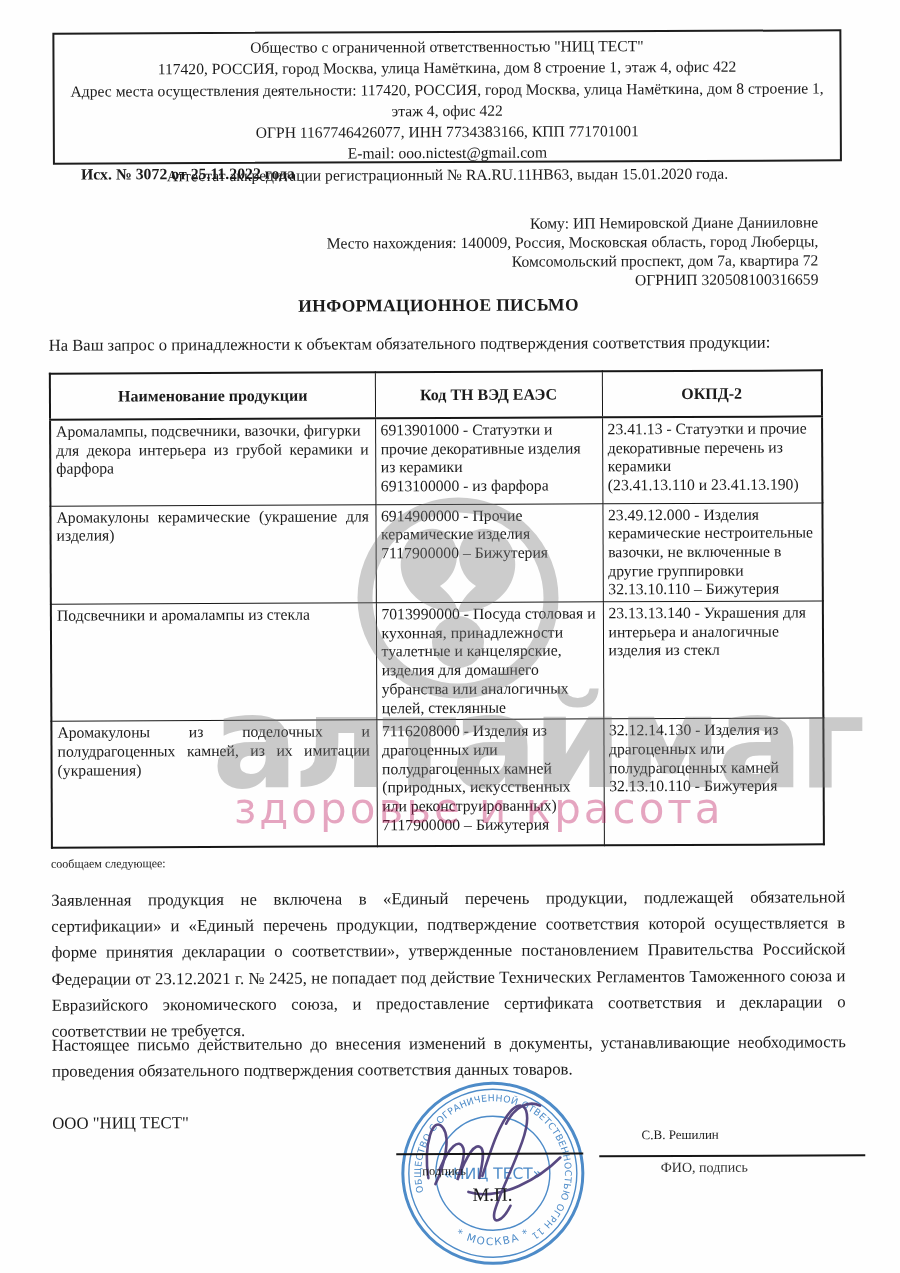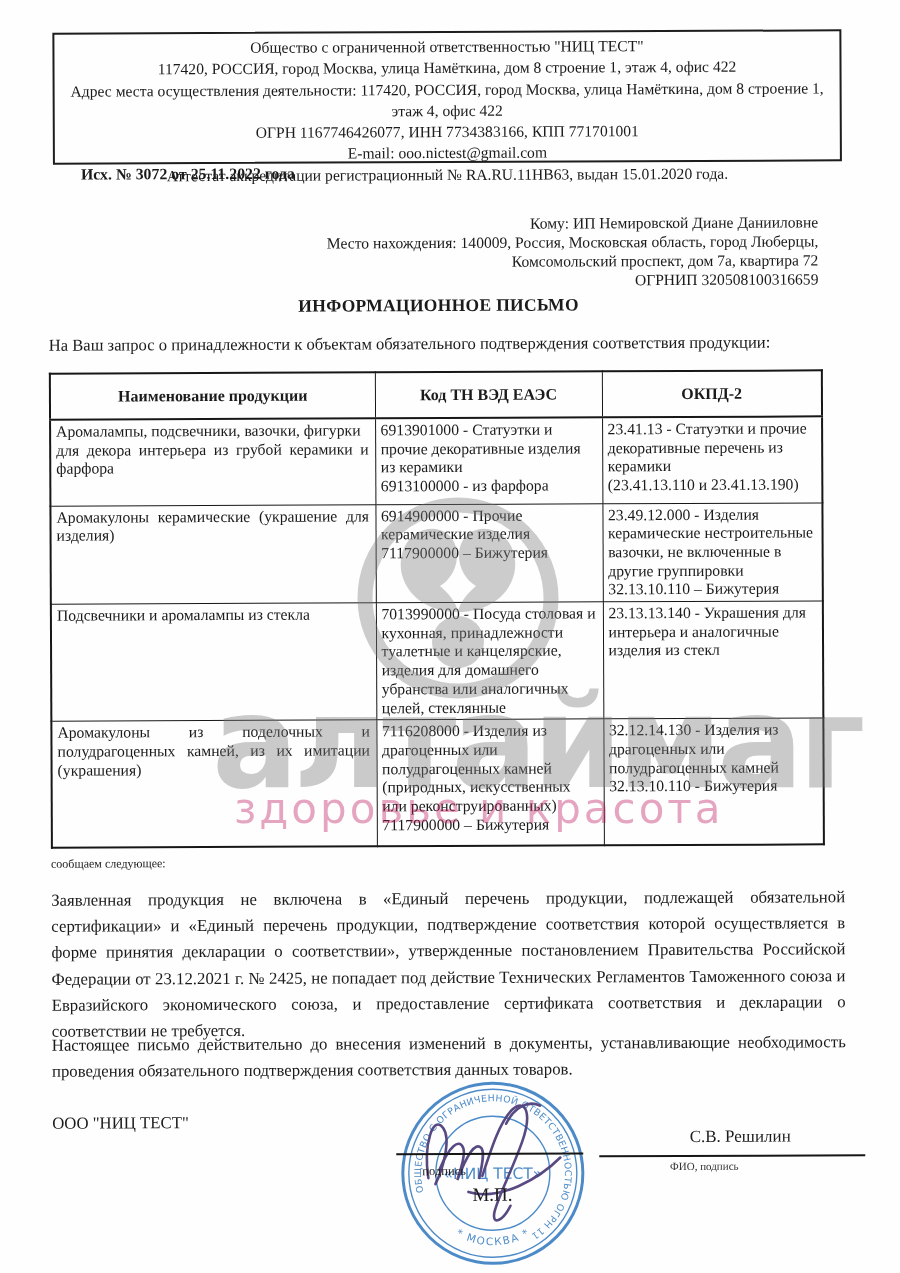--- a/index.html
+++ b/index.html
@@ -44,22 +44,22 @@
 
   .sig-left{left:50px;top:1110px;font-size:16.8px;line-height:23.5px;}
 
   .stamp-svg{left:393px;top:1076px;z-index:3;}
   .sign-svg{left:406px;top:1080px;z-index:4;}
   .sig-line{border-top:2px solid #161616;height:0;z-index:5;}
   .line-left{left:394px;top:1153px;width:187px;}
   .line-right{left:597px;top:1156px;width:266px;}
   .podpis{left:420px;top:1164px;width:140px;text-align:left;font-size:12.5px;z-index:5;}
   .mp{left:420px;top:1184px;width:140px;text-align:center;font-size:19px;z-index:5;}
-  .sig-name{left:628px;top:1128px;width:220px;text-align:center;font-size:17px;}
-  .fio{left:597px;top:1161px;width:210px;text-align:center;font-size:11px;color:#333;}
+  .sig-name{left:568px;top:1128px;width:220px;text-align:center;font-size:13px;}
+  .fio{left:597px;top:1161px;width:210px;text-align:center;font-size:14px;color:#333;}
 
   
   .watermark{position:absolute;inset:0;z-index:2;opacity:.38;pointer-events:none;}
   .wm-emblem{position:absolute;left:352px;top:492px;}
   .wm-brand{
     position:absolute;left:212px;top:668px;width:690px;
     font-family:"DejaVu Sans", sans-serif;font-weight:bold;
     font-size:128px;letter-spacing:-5px;color:#787878;
   }
   .wm-tagline{

